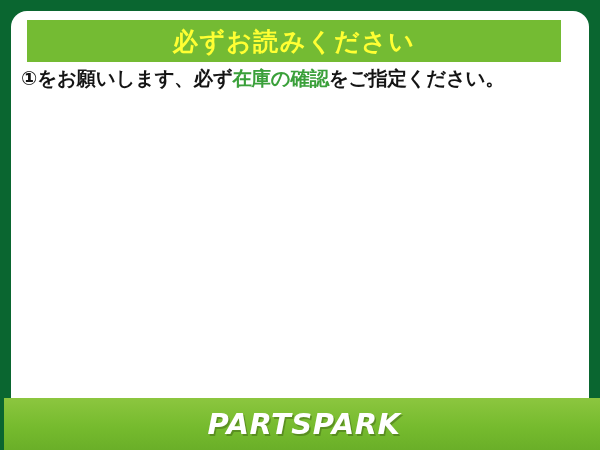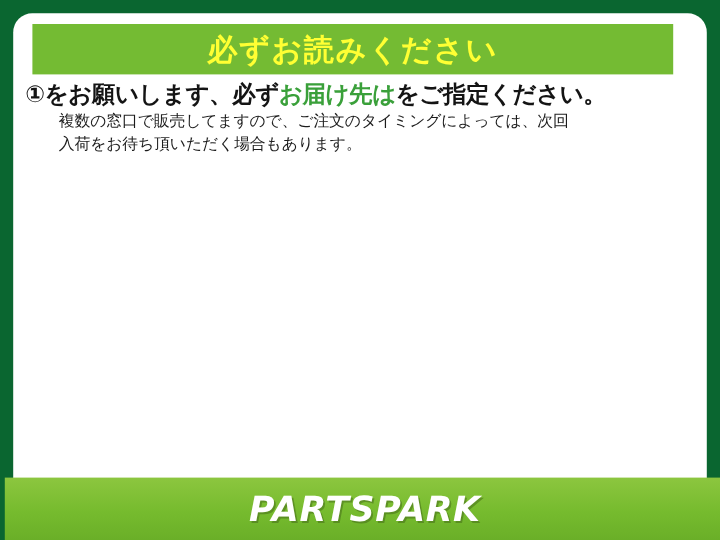--- a/index.html
+++ b/index.html
@@ -120,23 +120,21 @@
 <div id="poster">
 
   <div id="card">
 
     <div id="header-band">
       <div id="header-title">必ずお読みください</div>
     </div>
 
     <div id="notice-list">
         <div class="notice-item">
-          <div class="notice-heading"><span>①</span><span>をお願いします、必ず</span><span class="hl">お届け先は</span><span>をご指定ください。</span></div>
-          <div class="notice-body">複数の窓口で販売してますので、ご注文のタイミングによっては、次回
-入荷をお待ち頂いただく場合もあります。</div>
+          <div class="notice-heading"><span>①</span><span>をお願いします、必ず</span><span class="hl">在庫の確認</span><span>をご指定ください。</span></div>
         </div>
         <div class="notice-item">
         </div>
       </div>
 
   </div>
 
   <div id="footer-band">
     <div id="brand-name">PARTSPARK</div>
   </div>

